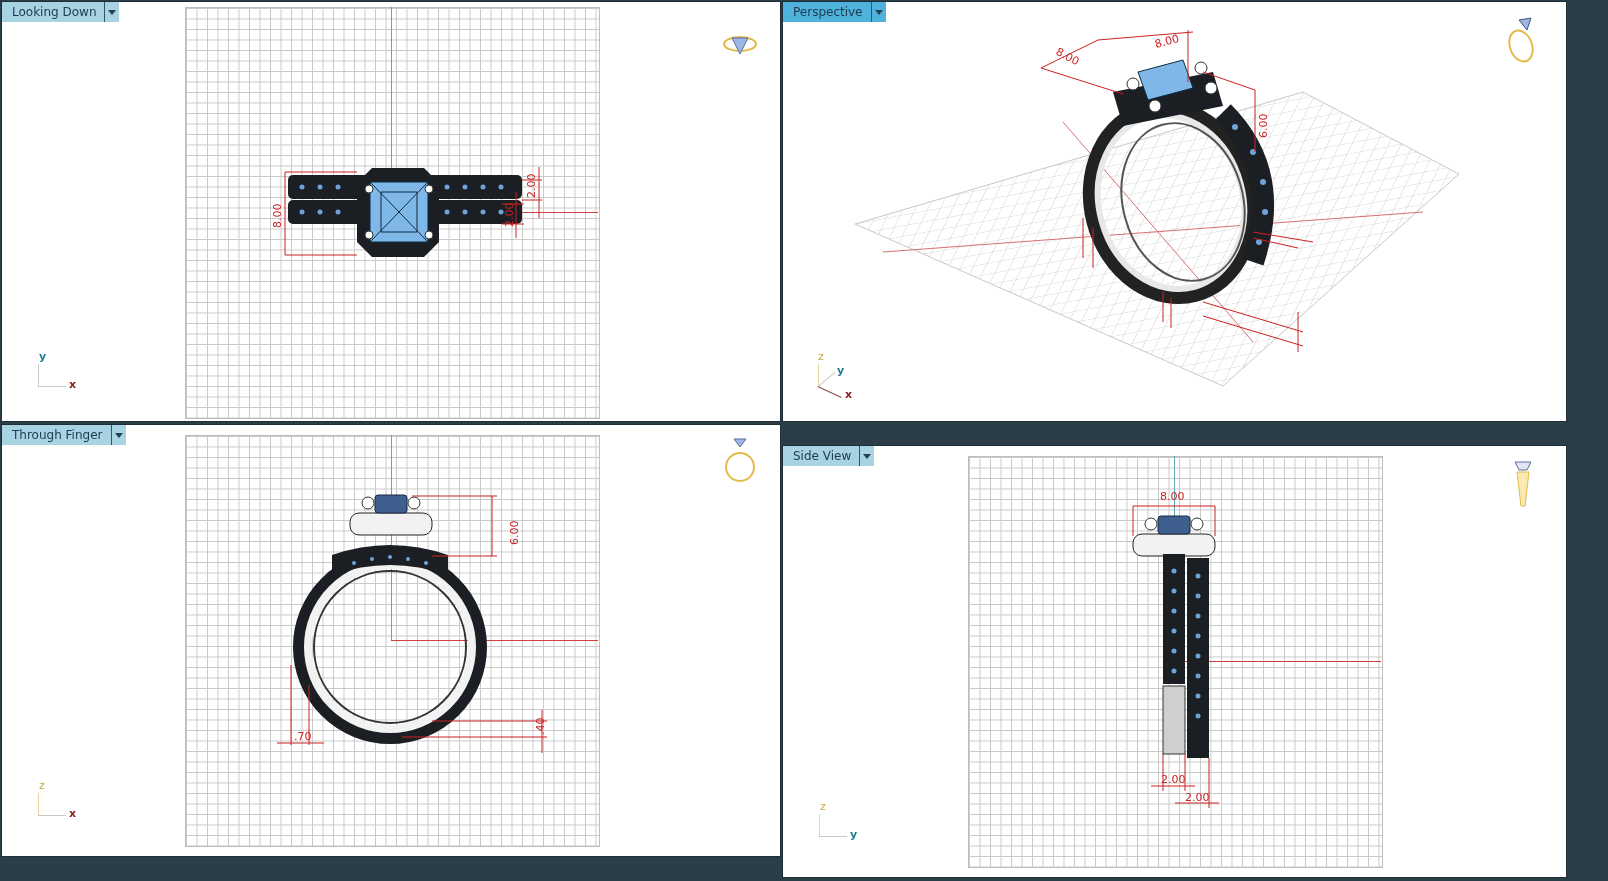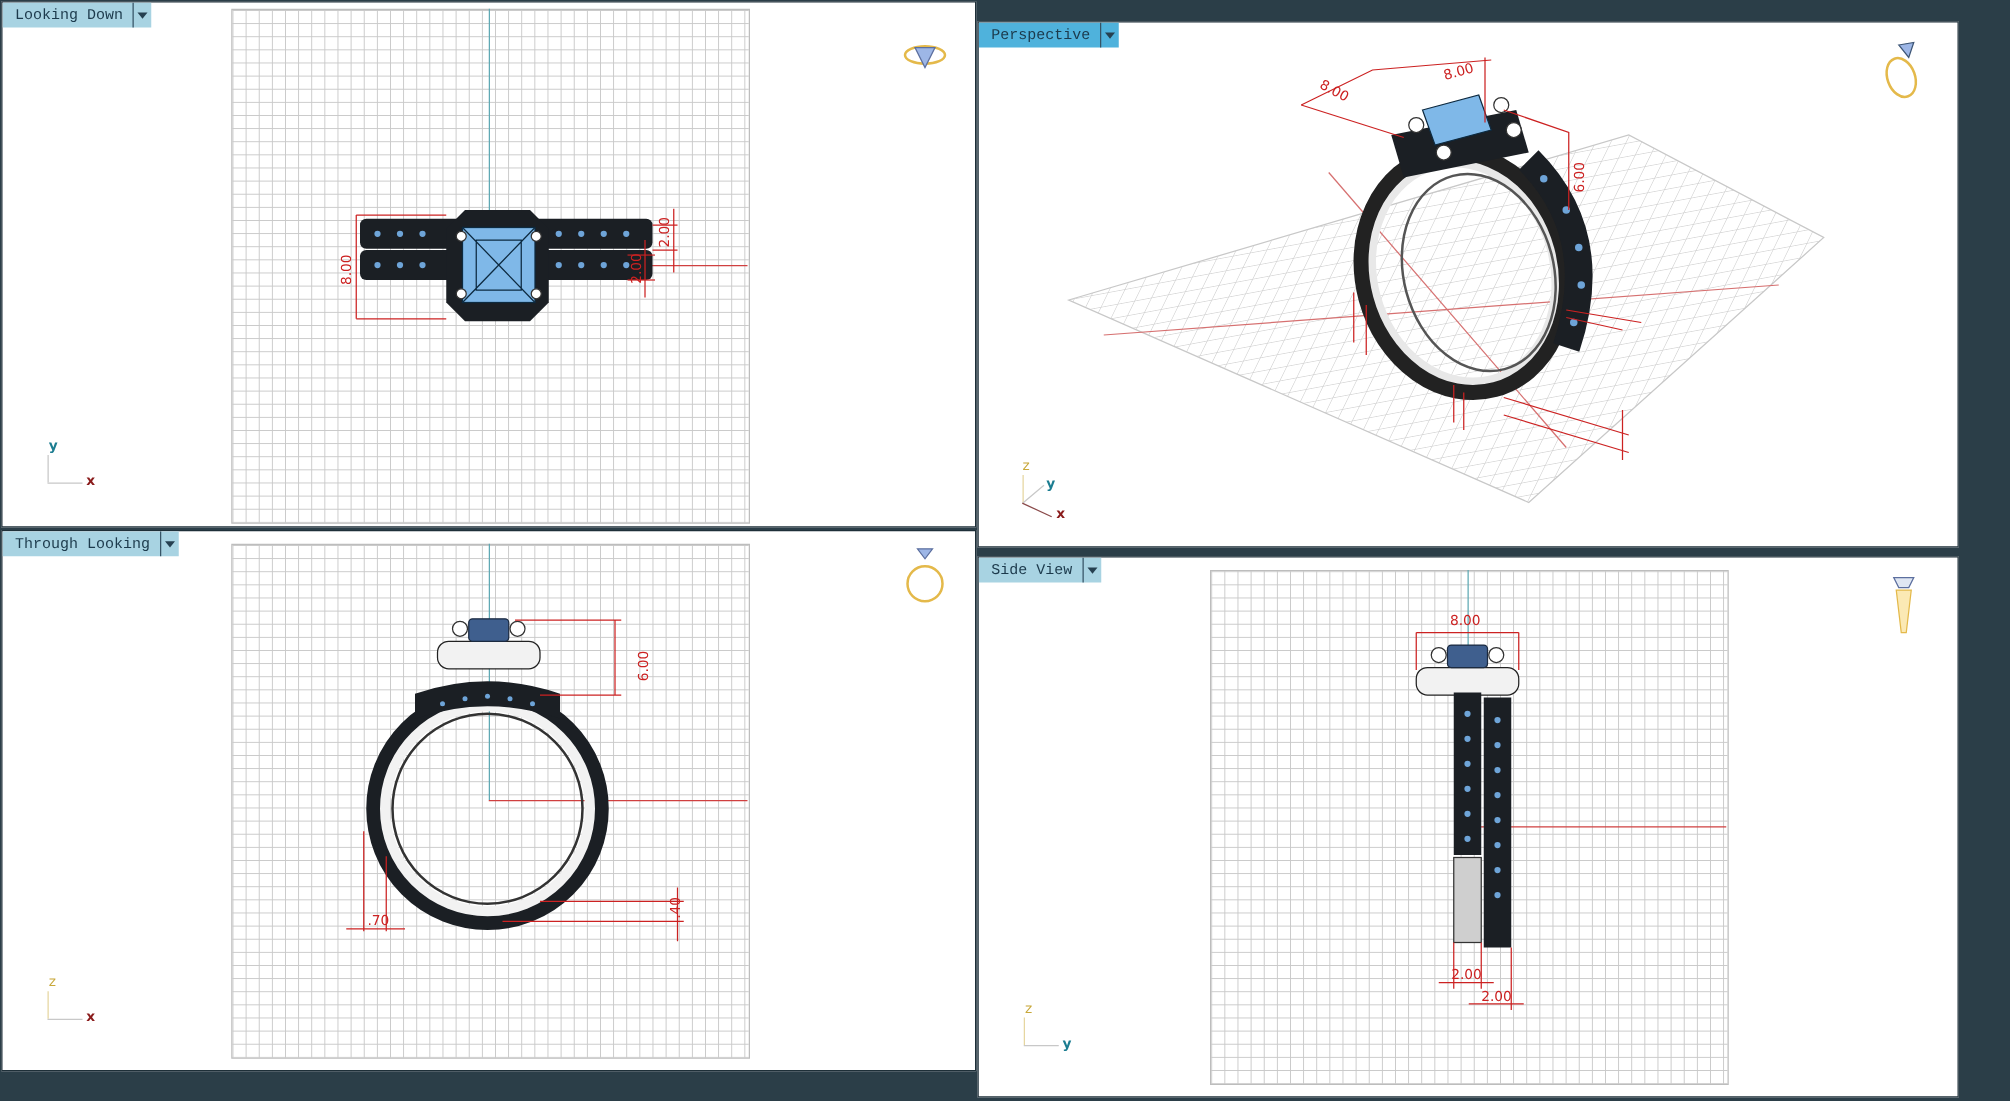--- a/index.html
+++ b/index.html
@@ -1,18 +1,18 @@
 <!DOCTYPE html>
 <html><head>
 <meta charset="utf-8">
 <style>
   html,body{margin:0;padding:0;}
   body{width:1608px;height:881px;background:#2b3e48;position:relative;overflow:hidden;font-family:"DejaVu Sans",sans-serif;}
   .vp{position:absolute;background:#fff;border:1px solid #1e2f38;overflow:hidden;}
-  .vp-label{position:absolute;left:0;top:0;height:20px;display:flex;font-size:12px;color:#1c3a4c;z-index:5;font-family:Liberation Mono, monospace;}
+  .vp-label{position:absolute;left:0;top:0;height:20px;display:flex;font-size:12px;color:#1c3a4c;z-index:5;}
   .vp-label .lbl{padding:0 8px 0 10px;height:20px;line-height:20px;}
   .vp-label .dd{width:14px;height:20px;border-left:1px solid #365466;display:flex;align-items:center;justify-content:center;}
   .vp-label .dd::after{content:"";border-left:4px solid transparent;border-right:4px solid transparent;border-top:5px solid #264050;}
   .vp-label.inactive{background:#a8d3e2;}
   .vp-label.active{background:#4fb2dc;}
   .grid{position:absolute;background-color:#fff;
     background-image:linear-gradient(#c9c9c9 1px,transparent 1px),linear-gradient(90deg,#c9c9c9 1px,transparent 1px);
     background-size:10.5px 10.5px;border:1px solid #bdbdbd;}
   .axis-v{position:absolute;width:1px;background:#5fa9b4;}
   .axis-h{position:absolute;height:1px;background:#d04040;}
@@ -86,21 +86,21 @@
     <span style="position:absolute;left:3px;top:-2px;color:#1c7d91;">y</span>
     <span style="position:absolute;left:33px;top:26px;color:#8a1b1b;">x</span>
   </div>
 
   <svg class="cam-icon" width="778" height="419">
     <ellipse cx="738" cy="42" rx="16" ry="7" fill="none" stroke="#e4b94a" stroke-width="2"></ellipse>
     <polygon points="730,36 746,36 738,52" fill="#9db6e6" stroke="#5c6f9f"></polygon>
   </svg>
 </div>
 
-<div class="vp" style="left:782px;top:17px;width:783px;height:419px;">
+<div class="vp" style="left:782px;top:1px;width:783px;height:419px;">
   <div class="vp-label active">
     <span class="lbl">Perspective</span>
     <span class="dd"></span>
   </div>
 
   <svg width="783" height="419">
     <defs>
       <pattern id="pgrid" width="12" height="12" patternUnits="userSpaceOnUse" patternTransform="skewX(-35) rotate(-12)">
         <path d="M12 0 L0 0 0 12" fill="none" stroke="#cfcfcf" stroke-width="1"></path>
       </pattern>
@@ -161,21 +161,21 @@
   </div>
 
   <svg class="cam-icon" width="783" height="419">
     <ellipse cx="738" cy="44" rx="11" ry="16" fill="none" stroke="#e4b94a" stroke-width="2" transform="rotate(-20 738 44)"></ellipse>
     <polygon points="736,18 748,16 744,28" fill="#9db6e6" stroke="#3e5676"></polygon>
   </svg>
 </div>
 
 <div class="vp" style="left:1px;top:424px;width:778px;height:431px;">
   <div class="vp-label inactive">
-    <span class="lbl">Through Looking</span>
+    <span class="lbl">Through Finger</span>
     <span class="dd"></span>
   </div>
   <div class="grid" style="left:183px;top:10px;width:413px;height:410px;"></div>
   <div class="axis-v" style="left:389px;top:10px;height:205px;"></div>
   <div class="axis-h" style="left:389px;top:215px;width:207px;"></div>
 
   <svg width="778" height="431">
     <circle cx="388" cy="222" r="88" fill="none" stroke="#1b1f24" stroke-width="18"></circle>
     <circle cx="388" cy="222" r="82" fill="none" stroke="#f2f2f2" stroke-width="8"></circle>
     <circle cx="388" cy="222" r="76" fill="none" stroke="#333" stroke-width="2"></circle>

